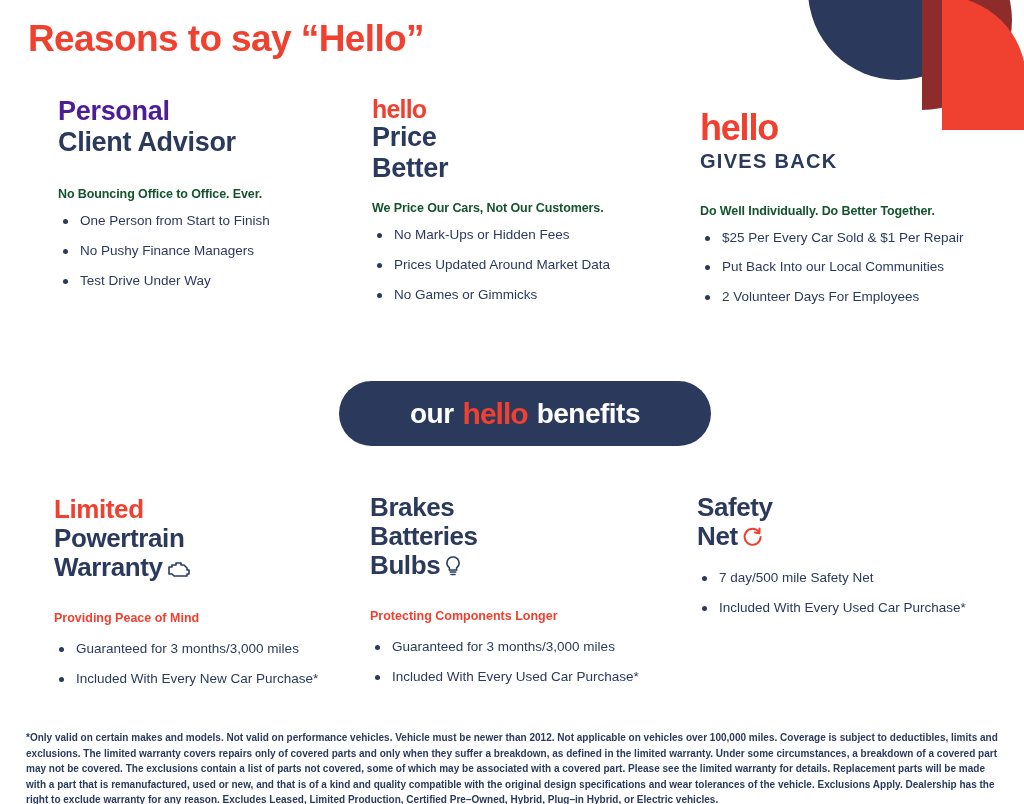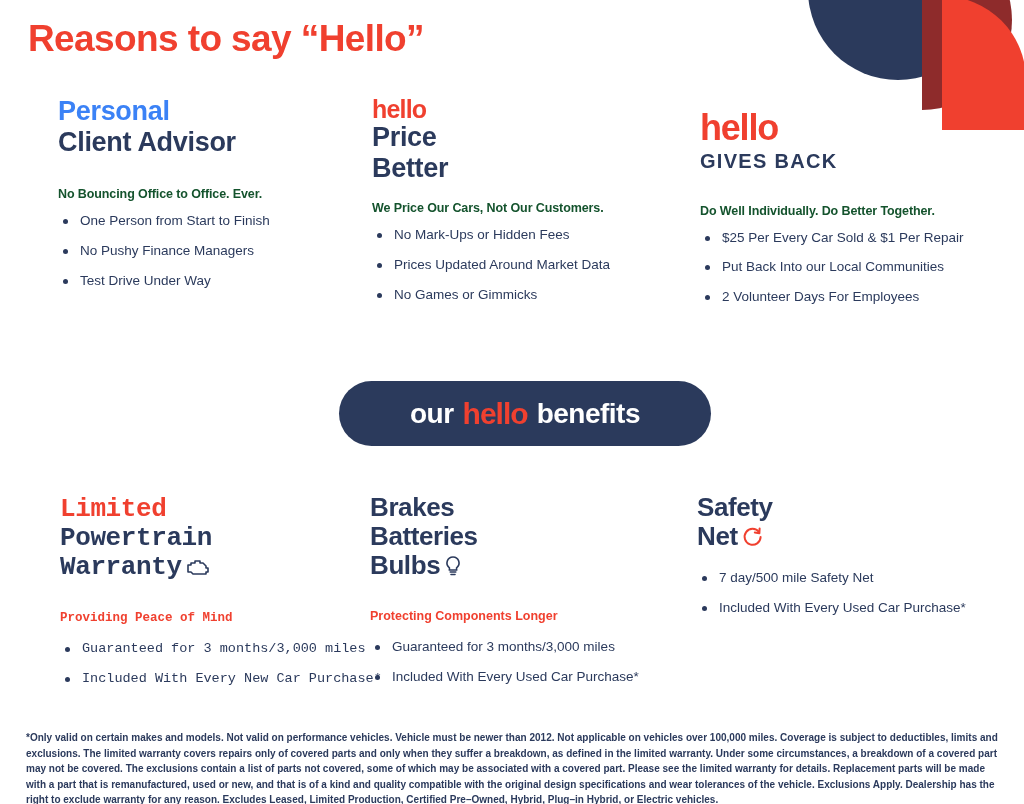--- a/index.html
+++ b/index.html
@@ -61,32 +61,32 @@
   .col-2 { left: 372px; width: 300px; }
   .col-3 { left: 700px; width: 310px; }
 
   .bot-grid {
     position: absolute;
     left: 0;
     top: 495px;
     width: 1024px;
     height: 200px;
   }
-  .bcol-1 { left: 60px;  width: 330px; font-family: Liberation Mono, monospace; }
+  .bcol-1 { left: 54px;  width: 330px; }
   .bcol-2 { left: 370px; width: 320px; }
   .bcol-3 { left: 697px; width: 320px; }
 
   .ctitle {
     font-size: 27px;
     font-weight: bold;
     line-height: 1.13;
     letter-spacing: -0.3px;
     margin: 0 0 0 0;
   }
-  .ctitle .red { color: #3b82f6; display: block; }
+  .ctitle .red { color: #4c1d95; display: block; }
   .ctitle .navy { color: #2b3a5c; display: block; }
 
   .hello-word {
     color: #f0402f;
     font-size: 25px;
     font-weight: bold;
     letter-spacing: -0.8px;
     display: block;
     line-height: 1.05;
   }

